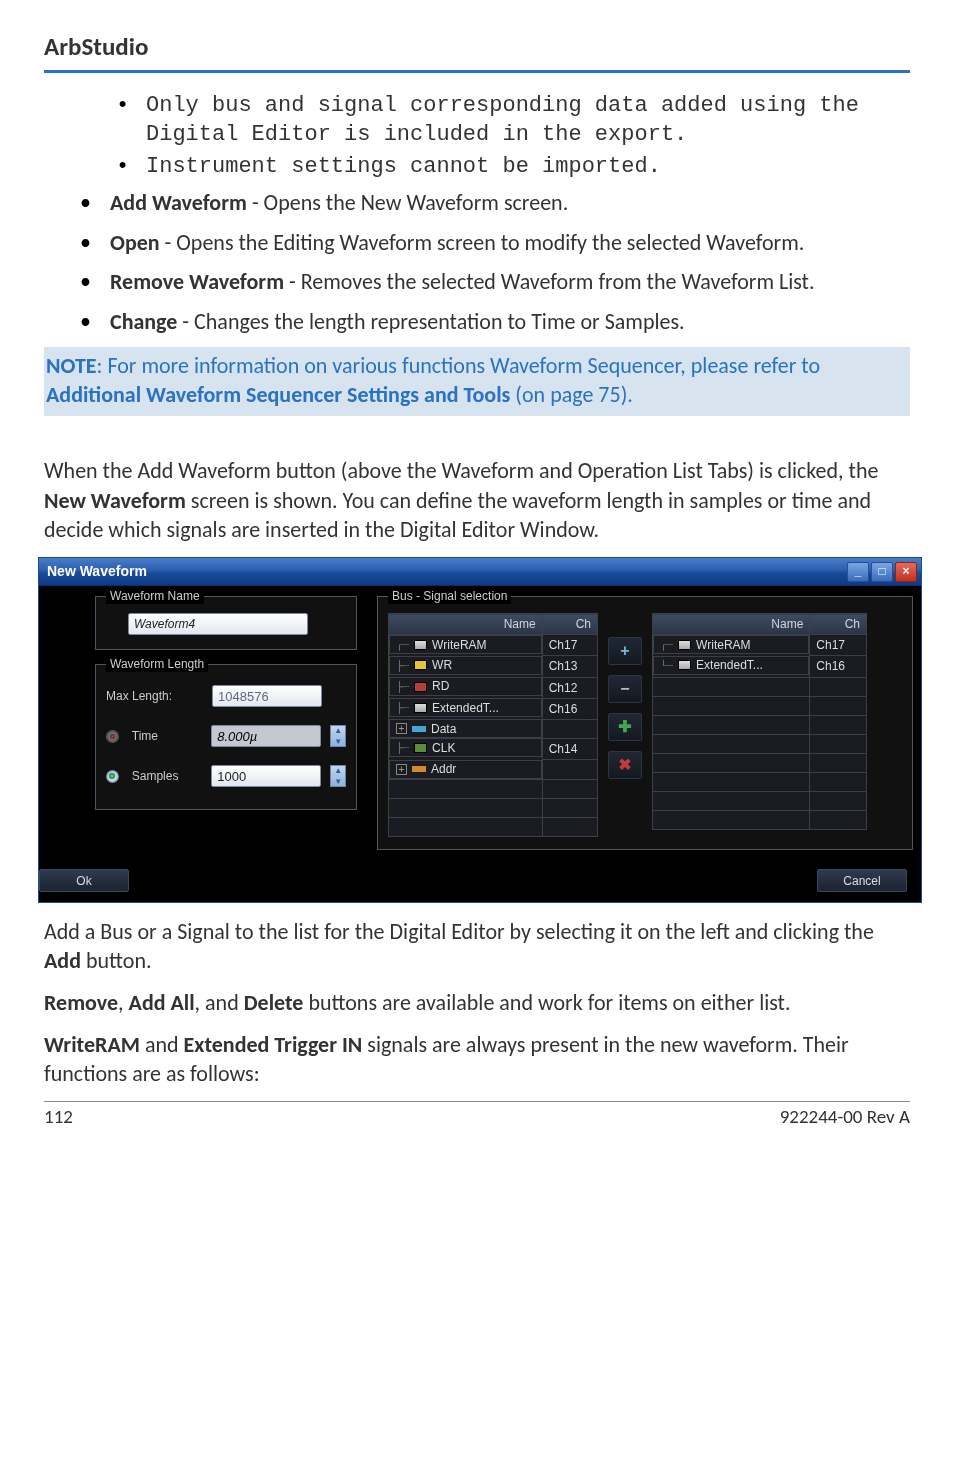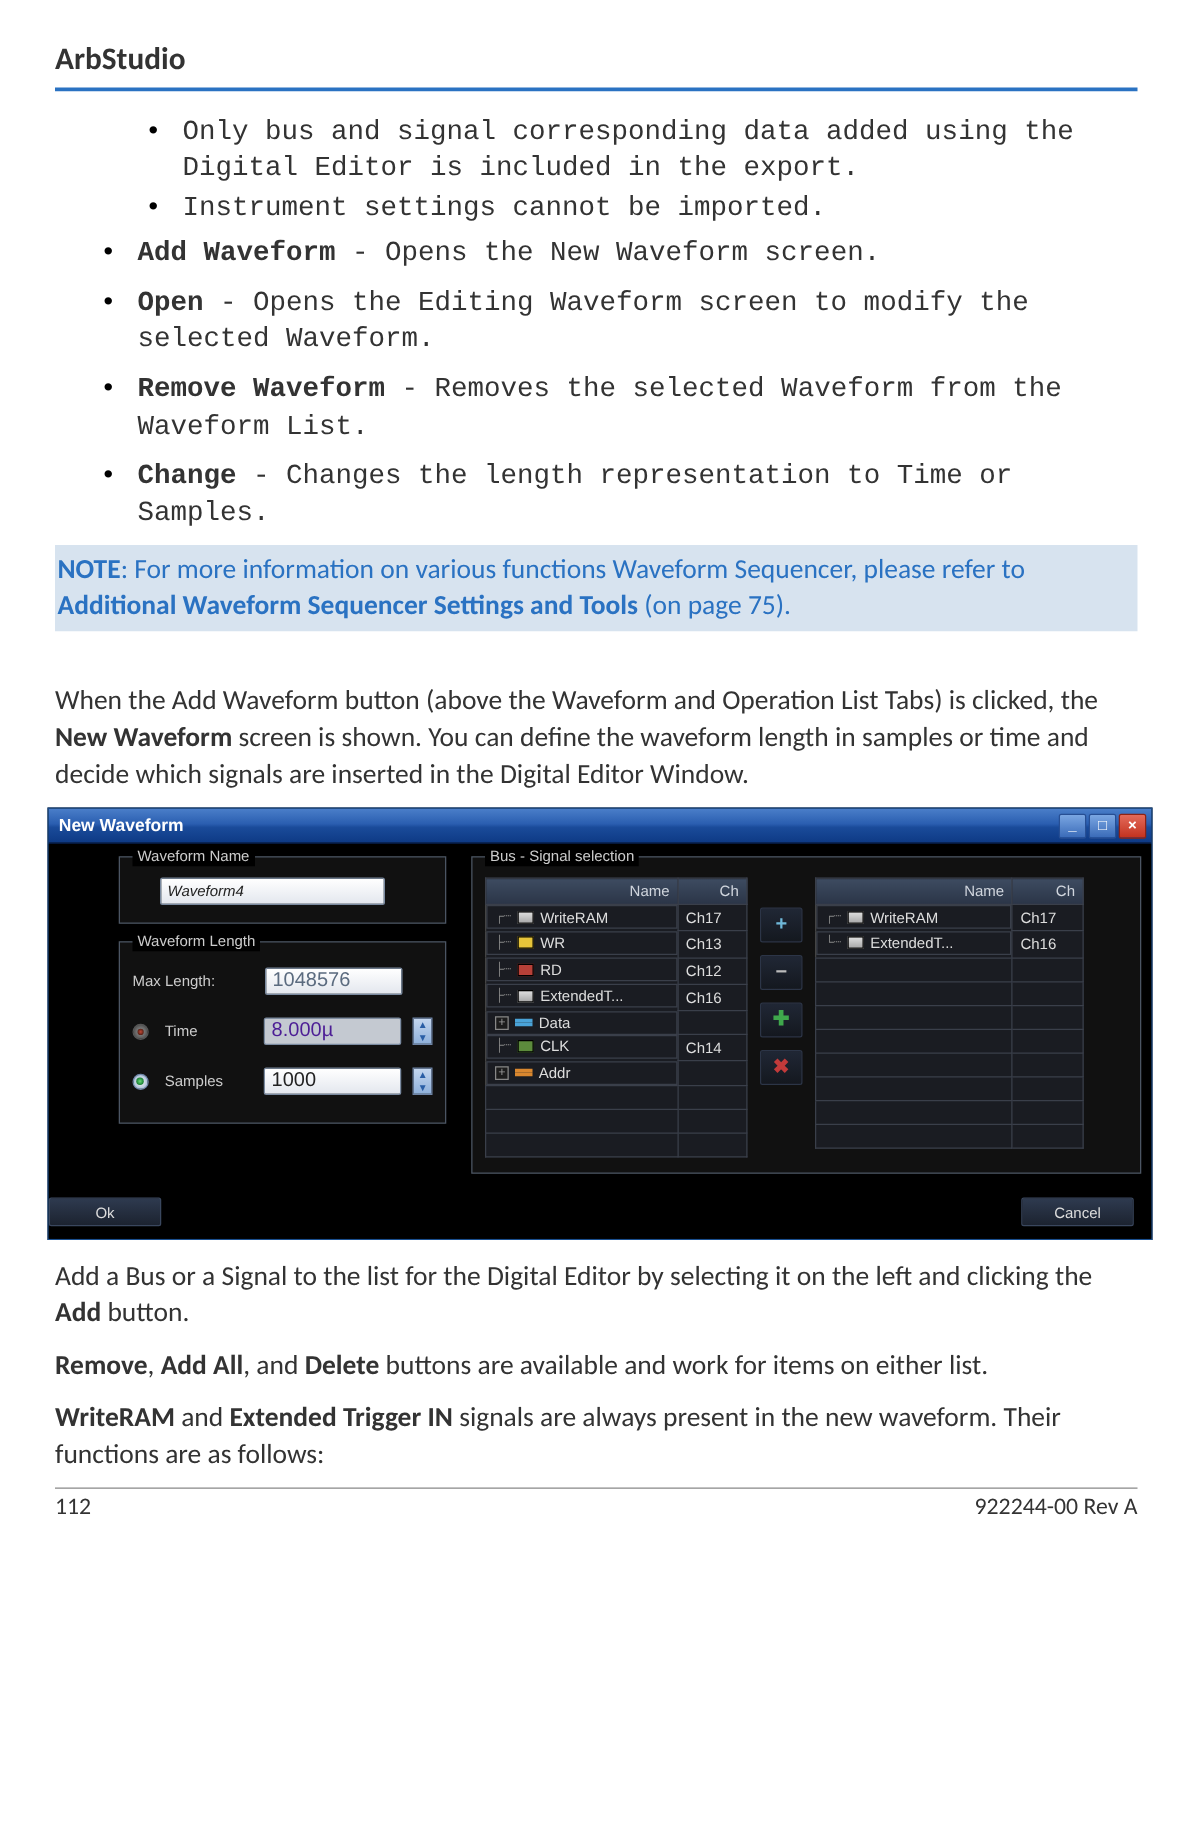--- a/index.html
+++ b/index.html
@@ -26,21 +26,20 @@
   }
   ul.outer-list {
     list-style: none;
     margin-left: 36px;
     margin-bottom: 8px;
   }
   ul.outer-list > li {
     position: relative;
     padding-left: 30px;
     margin-bottom: 10px;
-    font-family: Liberation Mono, monospace;
   }
   ul.outer-list > li::before {
     content: "•";
     position: absolute;
     left: 0;
     top: 0;
     font-size: 22px;
     line-height: 1.35;
     color: #000;
   }
@@ -163,27 +162,28 @@
     gap: 14px;
     margin-bottom: 18px;
   }
   .length-row.medgap { gap: 9px; }
   .length-label { width: 92px; text-align: left; color: #ccc; font-size: 12px; }
   .length-input {
     width: 110px; height: 22px;
     border: 1px solid #7a8aa0;
     border-radius: 2px;
     background: linear-gradient(180deg,#fff,#e3e7ee);
-    color: #5b6b7f; font-size: 16px;
+    color: #5b6b7f; font-size: 13px;
     padding: 0 5px;
   }
   .length-input.active { color: #222; }
   .disabled-spin {
     background: #c4c9d1;
-    color: #4c1d95;
+    color: #000000;
+    font-style: italic;
   }
   .stepper {
     width: 16px; height: 22px;
     border: 1px solid #6f85a7;
     background: linear-gradient(180deg,#c4d6ee,#8fb1db);
     display: flex; flex-direction: column;
   }
   .stepper .sbtn { flex:1; display:flex; align-items:center; justify-content:center; font-size:8px; color:#2a5ea5; }
   .radio {
     width: 13px; height: 13px;

